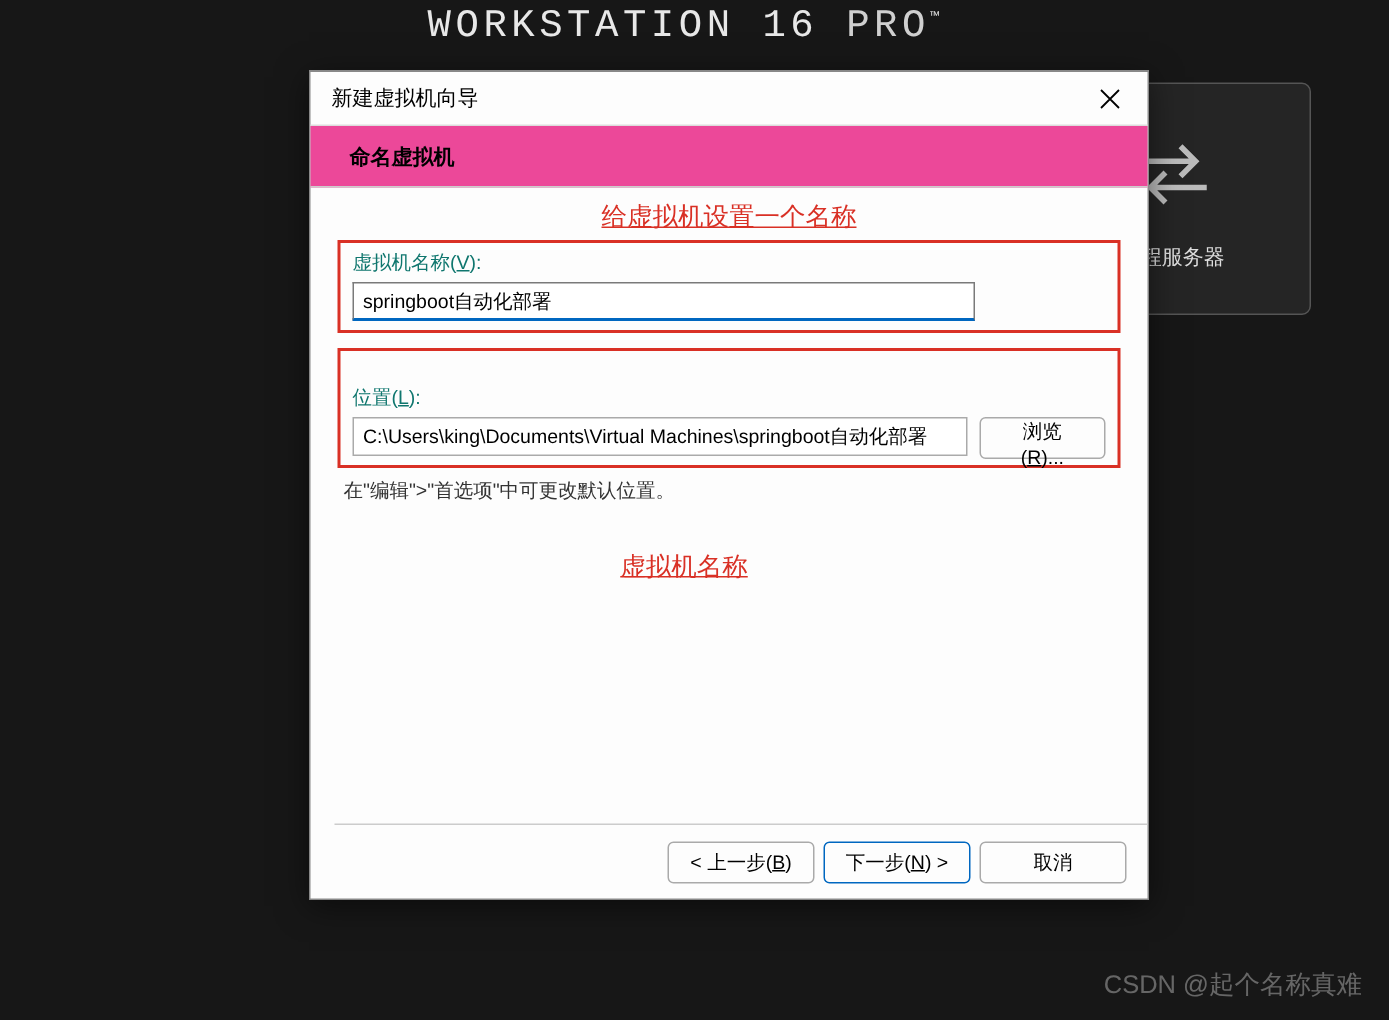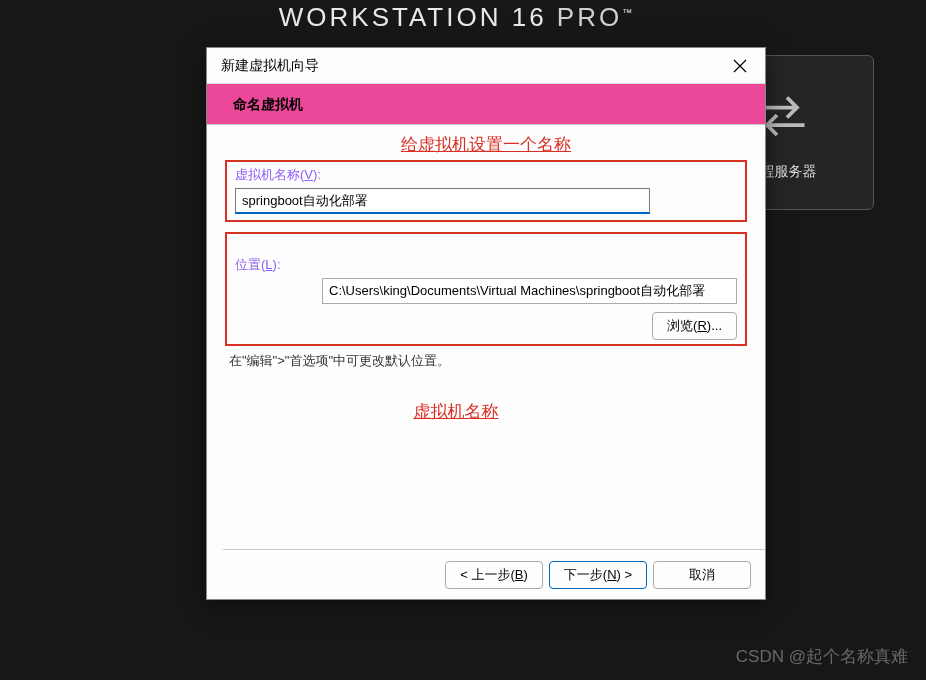--- a/index.html
+++ b/index.html
@@ -19,20 +19,21 @@
       position: absolute;
       top: 0;
       left: 0;
       right: 12px;
       text-align: center;
       color: #e8e8e8;
       font-size: 26px;
       font-weight: 300;
       letter-spacing: 3px;
       padding-top: 2px;
+      font-family: Liberation Mono, monospace;
     }
     .app-title .pro {
       font-weight: 200;
       color: #d0d0d0;
     }
     .app-title .tm {
       font-size: 10px;
       vertical-align: super;
     }
     .side-card {
@@ -134,42 +135,41 @@
       border: 2px solid #d93025;
       padding: 4px 8px 6px 8px;
       margin-top: 4px;
     }
     .red-box.second {
       margin-top: 10px;
       padding: 22px 8px 4px 8px;
     }
     .field-label {
       font-size: 13px;
-      color: #8b5cf6;
+      color: #0f766e;
       margin-bottom: 4px;
     }
     .underline-letter {
       text-decoration: underline;
     }
     .text-input {
       width: 415px;
       height: 26px;
       border: 1px solid #7a7a7a;
       border-bottom: 2px solid #0067c0;
       padding: 2px 6px;
       font-size: 13px;
       font-family: inherit;
       color: #000;
       background: #fff;
     }
     .location-row {
       display: flex;
       gap: 8px;
-      align-items: flex-end;
-      flex-direction: column;
+      align-items: flex-start;
     }
     .location-input {
       width: 415px;
       height: 26px;
       border: 1px solid #aaa;
       padding: 2px 6px;
       font-size: 13px;
       font-family: inherit;
       color: #000;
       background: #fff;

